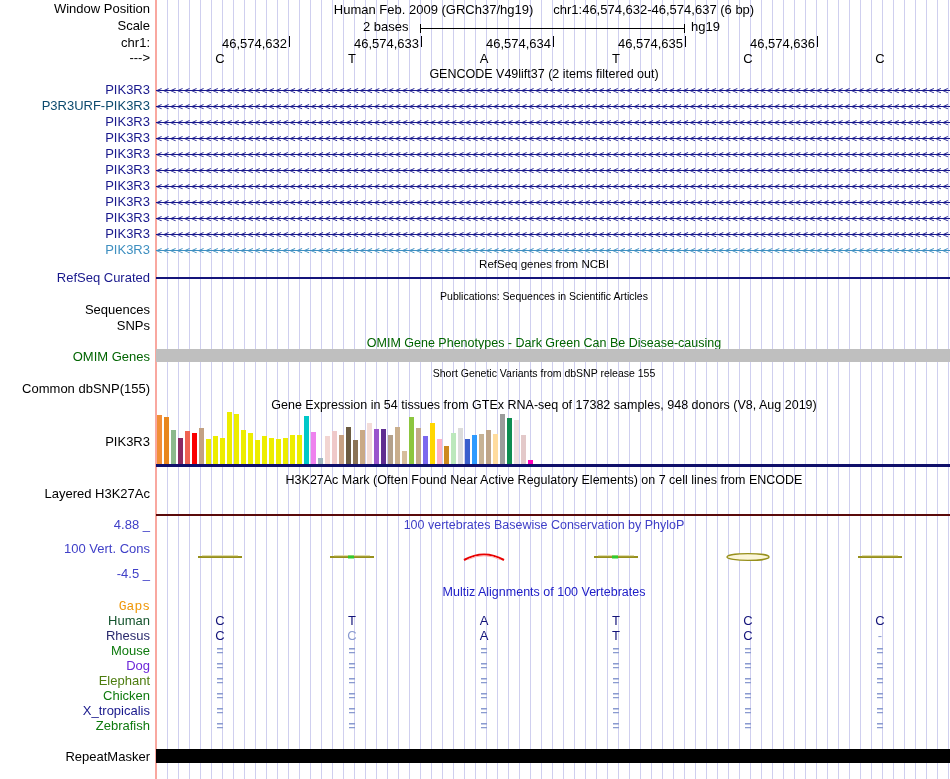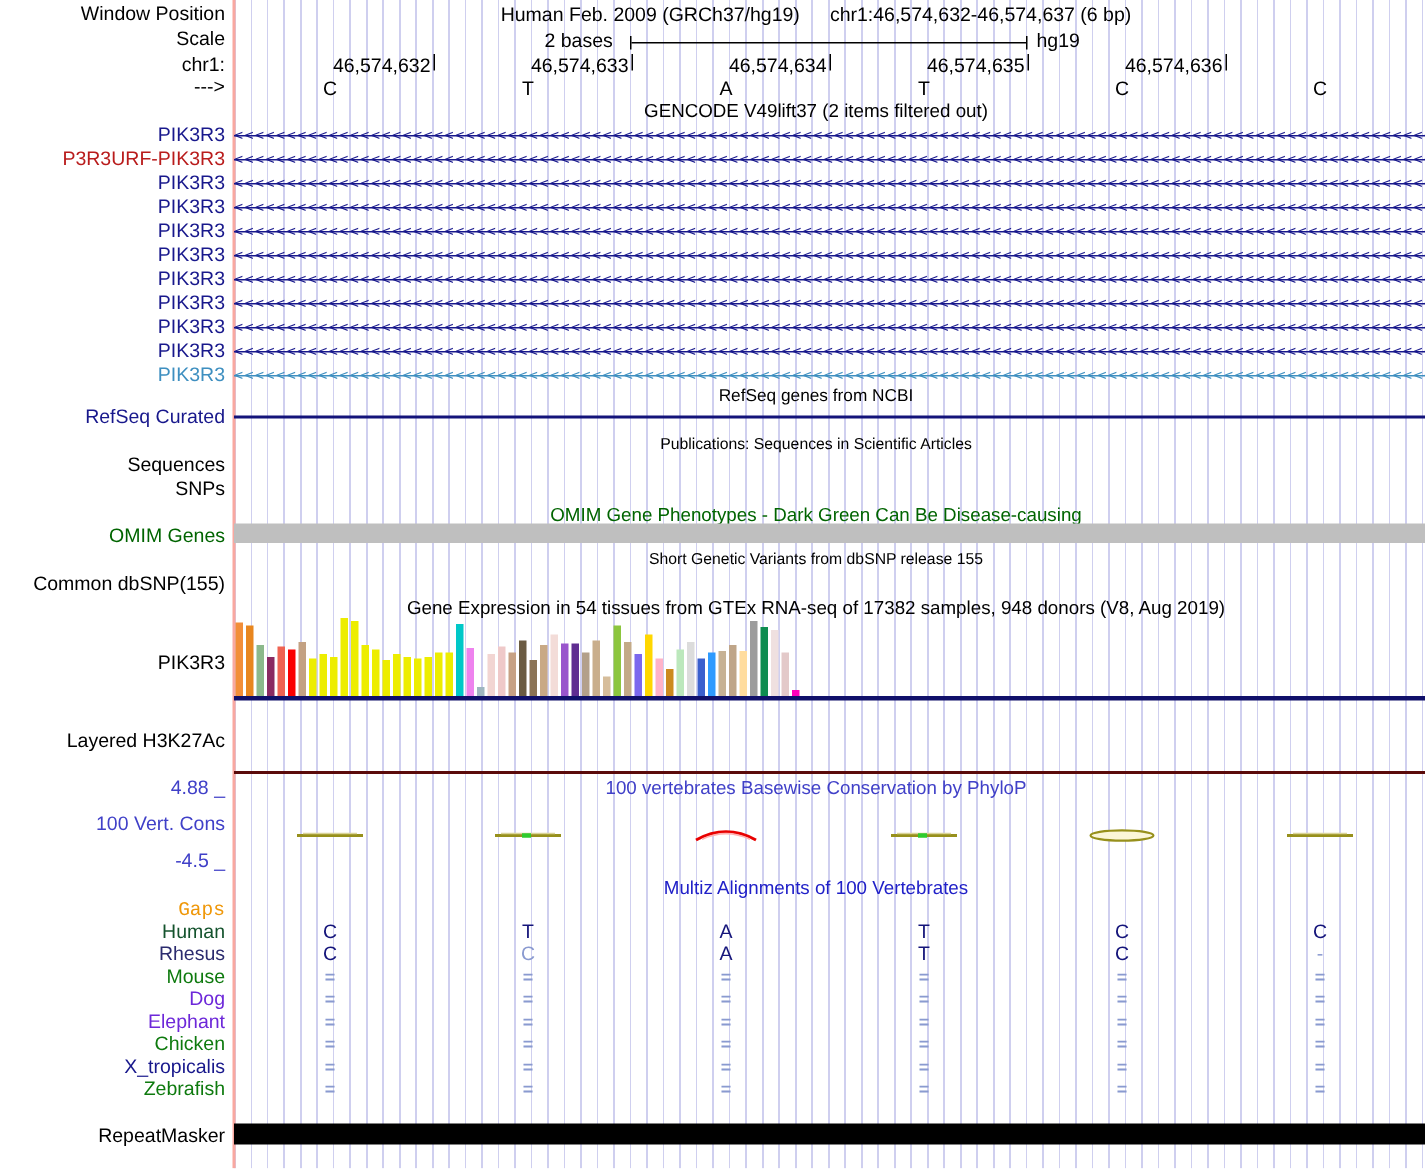--- a/index.html
+++ b/index.html
@@ -84,21 +84,21 @@
       <div class="abs base-letter" style="left: 880px; top: 51px;">C</div>
     </div>
 
   <div class="abs ctitle f125" style="top:67px;">GENCODE V49lift37 (2 items filtered out)</div>
   <div id="gencode-rows">
       <div class="abs gene-row-label" style="top: 82px; color: rgb(24, 24, 140);">PIK3R3</div>
       <div class="abs gene-track" style="top: 82px; color: rgb(24, 24, 140);">
         <div class="gene-line"></div>
         <div class="gene-arrows">&lt;&lt;&lt;&lt;&lt;&lt;&lt;&lt;&lt;&lt;&lt;&lt;&lt;&lt;&lt;&lt;&lt;&lt;&lt;&lt;&lt;&lt;&lt;&lt;&lt;&lt;&lt;&lt;&lt;&lt;&lt;&lt;&lt;&lt;&lt;&lt;&lt;&lt;&lt;&lt;&lt;&lt;&lt;&lt;&lt;&lt;&lt;&lt;&lt;&lt;&lt;&lt;&lt;&lt;&lt;&lt;&lt;&lt;&lt;&lt;&lt;&lt;&lt;&lt;&lt;&lt;&lt;&lt;&lt;&lt;&lt;&lt;&lt;&lt;&lt;&lt;&lt;&lt;&lt;&lt;&lt;&lt;&lt;&lt;&lt;&lt;&lt;&lt;&lt;&lt;&lt;&lt;&lt;&lt;&lt;&lt;&lt;&lt;&lt;&lt;&lt;&lt;&lt;&lt;&lt;&lt;&lt;&lt;&lt;&lt;&lt;&lt;&lt;&lt;&lt;</div>
       </div>
-      <div class="abs gene-row-label" style="top: 98px; color: #b91c1c;">P3R3URF-PIK3R3</div>
+      <div class="abs gene-row-label" style="top: 98px; color: #0c4a6e;">P3R3URF-PIK3R3</div>
       <div class="abs gene-track" style="top: 98px; color: rgb(24, 24, 140);">
         <div class="gene-line"></div>
         <div class="gene-arrows">&lt;&lt;&lt;&lt;&lt;&lt;&lt;&lt;&lt;&lt;&lt;&lt;&lt;&lt;&lt;&lt;&lt;&lt;&lt;&lt;&lt;&lt;&lt;&lt;&lt;&lt;&lt;&lt;&lt;&lt;&lt;&lt;&lt;&lt;&lt;&lt;&lt;&lt;&lt;&lt;&lt;&lt;&lt;&lt;&lt;&lt;&lt;&lt;&lt;&lt;&lt;&lt;&lt;&lt;&lt;&lt;&lt;&lt;&lt;&lt;&lt;&lt;&lt;&lt;&lt;&lt;&lt;&lt;&lt;&lt;&lt;&lt;&lt;&lt;&lt;&lt;&lt;&lt;&lt;&lt;&lt;&lt;&lt;&lt;&lt;&lt;&lt;&lt;&lt;&lt;&lt;&lt;&lt;&lt;&lt;&lt;&lt;&lt;&lt;&lt;&lt;&lt;&lt;&lt;&lt;&lt;&lt;&lt;&lt;&lt;&lt;&lt;&lt;&lt;&lt;</div>
       </div>
       <div class="abs gene-row-label" style="top: 114px; color: rgb(24, 24, 140);">PIK3R3</div>
       <div class="abs gene-track" style="top: 114px; color: rgb(24, 24, 140);">
         <div class="gene-line"></div>
         <div class="gene-arrows">&lt;&lt;&lt;&lt;&lt;&lt;&lt;&lt;&lt;&lt;&lt;&lt;&lt;&lt;&lt;&lt;&lt;&lt;&lt;&lt;&lt;&lt;&lt;&lt;&lt;&lt;&lt;&lt;&lt;&lt;&lt;&lt;&lt;&lt;&lt;&lt;&lt;&lt;&lt;&lt;&lt;&lt;&lt;&lt;&lt;&lt;&lt;&lt;&lt;&lt;&lt;&lt;&lt;&lt;&lt;&lt;&lt;&lt;&lt;&lt;&lt;&lt;&lt;&lt;&lt;&lt;&lt;&lt;&lt;&lt;&lt;&lt;&lt;&lt;&lt;&lt;&lt;&lt;&lt;&lt;&lt;&lt;&lt;&lt;&lt;&lt;&lt;&lt;&lt;&lt;&lt;&lt;&lt;&lt;&lt;&lt;&lt;&lt;&lt;&lt;&lt;&lt;&lt;&lt;&lt;&lt;&lt;&lt;&lt;&lt;&lt;&lt;&lt;&lt;&lt;</div>
       </div>
       <div class="abs gene-row-label" style="top: 130px; color: rgb(24, 24, 140);">PIK3R3</div>
@@ -211,20 +211,21 @@
       <div style="position: absolute; left: 330px; bottom: 0px; width: 5px; height: 34px; background: rgb(191, 165, 136);"></div>
       <div style="position: absolute; left: 337px; bottom: 0px; width: 5px; height: 30px; background: rgb(255, 220, 158);"></div>
       <div style="position: absolute; left: 344px; bottom: 0px; width: 5px; height: 50px; background: rgb(156, 156, 156);"></div>
       <div style="position: absolute; left: 351px; bottom: 0px; width: 5px; height: 46px; background: rgb(14, 140, 80);"></div>
       <div style="position: absolute; left: 358px; bottom: 0px; width: 5px; height: 44px; background: rgb(239, 224, 224);"></div>
       <div style="position: absolute; left: 365px; bottom: 0px; width: 5px; height: 29px; background: rgb(227, 201, 201);"></div>
       <div style="position: absolute; left: 372px; bottom: 0px; width: 5px; height: 4px; background: rgb(255, 0, 187);"></div>
     </div>
   <div class="abs hbar" style="top:464px;height:3px;background:#10106a;"></div>
 
+  <div class="abs ctitle f125" style="top:473px;">H3K27Ac Mark (Often Found Near Active Regulatory Elements) on 7 cell lines from ENCODE</div>
   <div class="abs llabel" style="top:487px;">Layered H3K27Ac</div>
   <div class="abs hbar" style="top:514px;height:2px;background:#5a0a0a;"></div>
 
   <div class="abs llabel blue" style="top:518px;">4.88 _</div>
   <div class="abs ctitle f125 blue" style="top:518px;">100 vertebrates Basewise Conservation by PhyloP</div>
   <div class="abs llabel blue" style="top:542px;">100 Vert. Cons</div>
   <div class="abs llabel blue" style="top:567px;">-4.5 _</div>
   <div id="cons-marks">
       <svg width="48" height="14" class="cons-mark" style="position: absolute; left: 220px; top: 549px;">
         <path d="M2 8 L46 8" stroke="#97901c" stroke-width="2"></path>
@@ -277,21 +278,21 @@
       <div class="abs species-cell eq" style="left: 616px; top: 644px; color: rgb(138, 154, 208); font-weight: bold;">=</div>
       <div class="abs species-cell eq" style="left: 748px; top: 644px; color: rgb(138, 154, 208); font-weight: bold;">=</div>
       <div class="abs species-cell eq" style="left: 880px; top: 644px; color: rgb(138, 154, 208); font-weight: bold;">=</div>
       <div class="abs llabel" style="top: 659px; color: #6d28d9;">Dog</div>
       <div class="abs species-cell eq" style="left: 220px; top: 659px; color: rgb(138, 154, 208); font-weight: bold;">=</div>
       <div class="abs species-cell eq" style="left: 352px; top: 659px; color: rgb(138, 154, 208); font-weight: bold;">=</div>
       <div class="abs species-cell eq" style="left: 484px; top: 659px; color: rgb(138, 154, 208); font-weight: bold;">=</div>
       <div class="abs species-cell eq" style="left: 616px; top: 659px; color: rgb(138, 154, 208); font-weight: bold;">=</div>
       <div class="abs species-cell eq" style="left: 748px; top: 659px; color: rgb(138, 154, 208); font-weight: bold;">=</div>
       <div class="abs species-cell eq" style="left: 880px; top: 659px; color: rgb(138, 154, 208); font-weight: bold;">=</div>
-      <div class="abs llabel" style="top: 674px; color: #6d28d9;">Elephant</div>
+      <div class="abs llabel" style="top: 674px; color: #4d7c0f;">Elephant</div>
       <div class="abs species-cell eq" style="left: 220px; top: 674px; color: rgb(138, 154, 208); font-weight: bold;">=</div>
       <div class="abs species-cell eq" style="left: 352px; top: 674px; color: rgb(138, 154, 208); font-weight: bold;">=</div>
       <div class="abs species-cell eq" style="left: 484px; top: 674px; color: rgb(138, 154, 208); font-weight: bold;">=</div>
       <div class="abs species-cell eq" style="left: 616px; top: 674px; color: rgb(138, 154, 208); font-weight: bold;">=</div>
       <div class="abs species-cell eq" style="left: 748px; top: 674px; color: rgb(138, 154, 208); font-weight: bold;">=</div>
       <div class="abs species-cell eq" style="left: 880px; top: 674px; color: rgb(138, 154, 208); font-weight: bold;">=</div>
       <div class="abs llabel" style="top: 689px; color: rgb(14, 122, 14);">Chicken</div>
       <div class="abs species-cell eq" style="left: 220px; top: 689px; color: rgb(138, 154, 208); font-weight: bold;">=</div>
       <div class="abs species-cell eq" style="left: 352px; top: 689px; color: rgb(138, 154, 208); font-weight: bold;">=</div>
       <div class="abs species-cell eq" style="left: 484px; top: 689px; color: rgb(138, 154, 208); font-weight: bold;">=</div>

